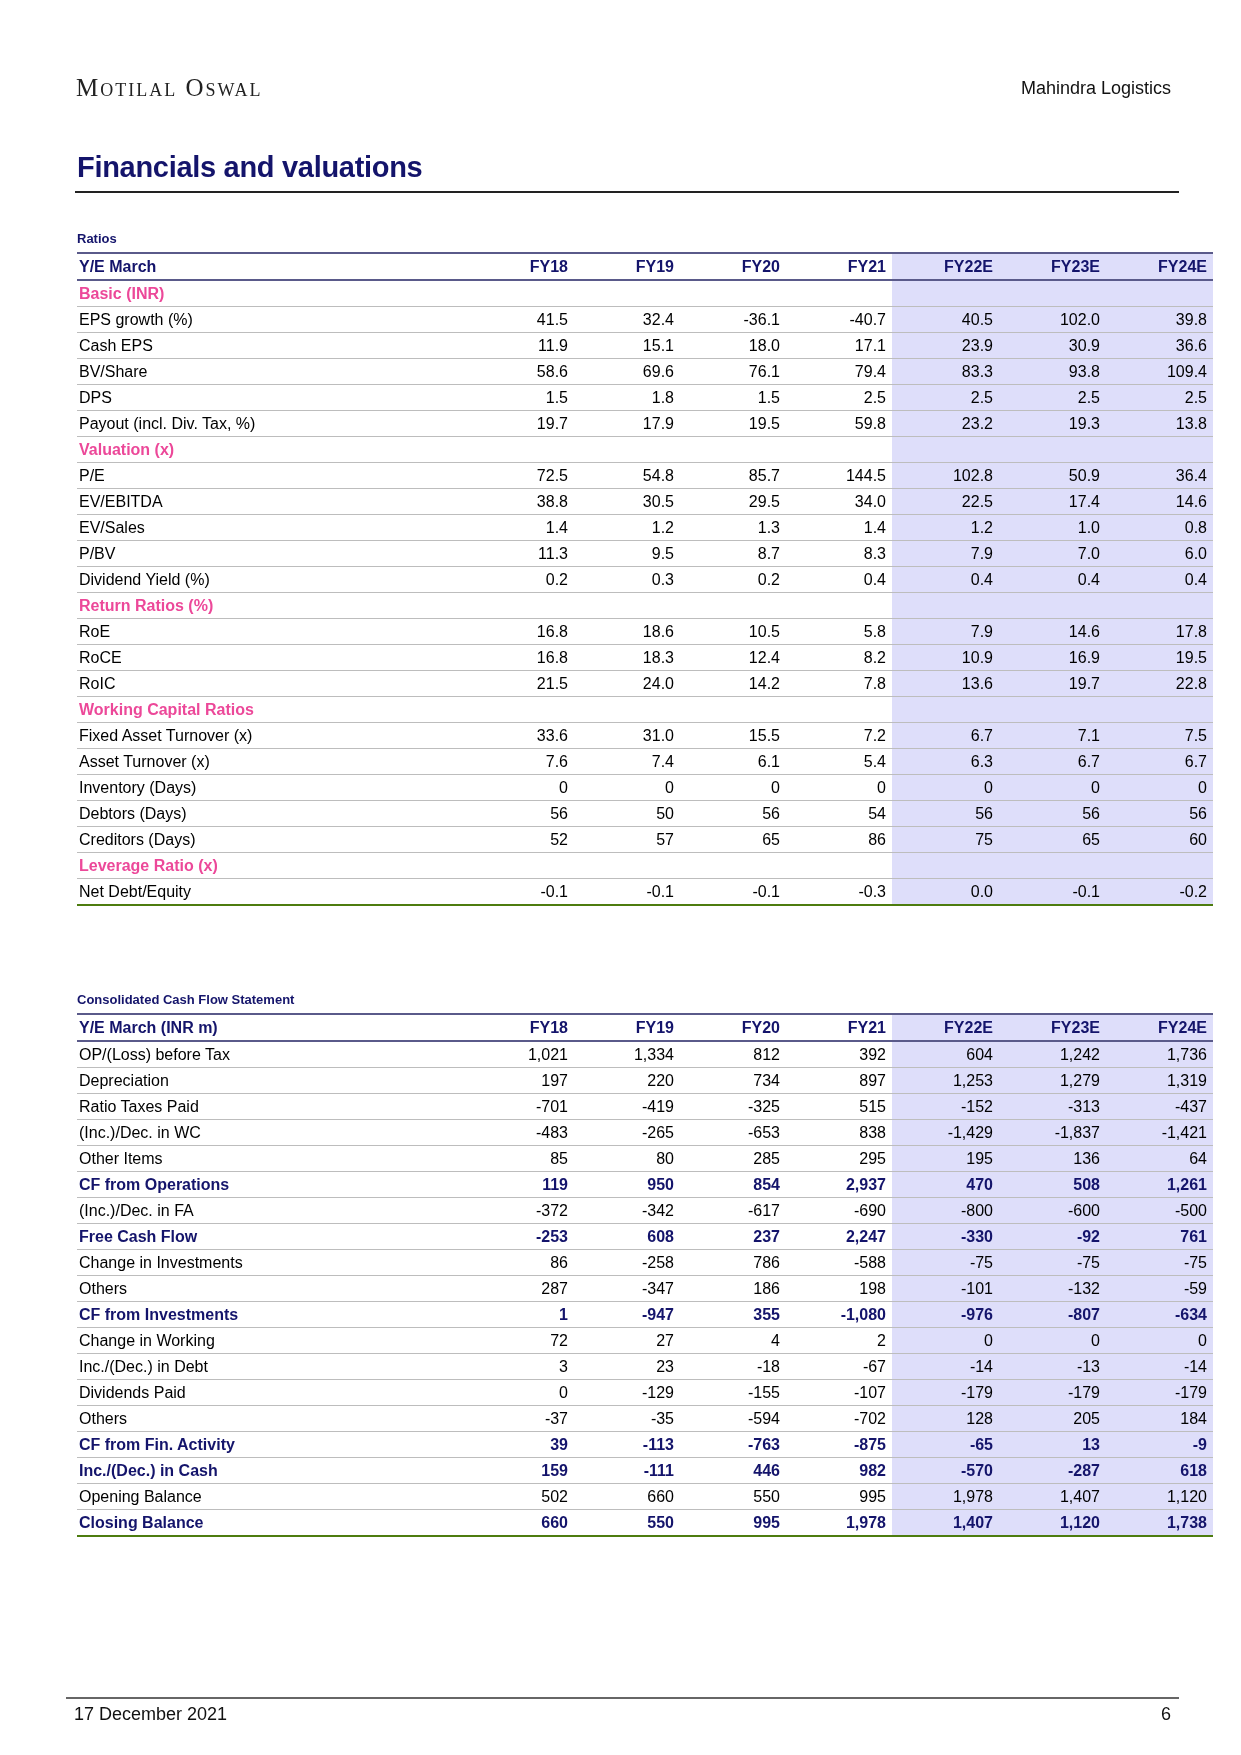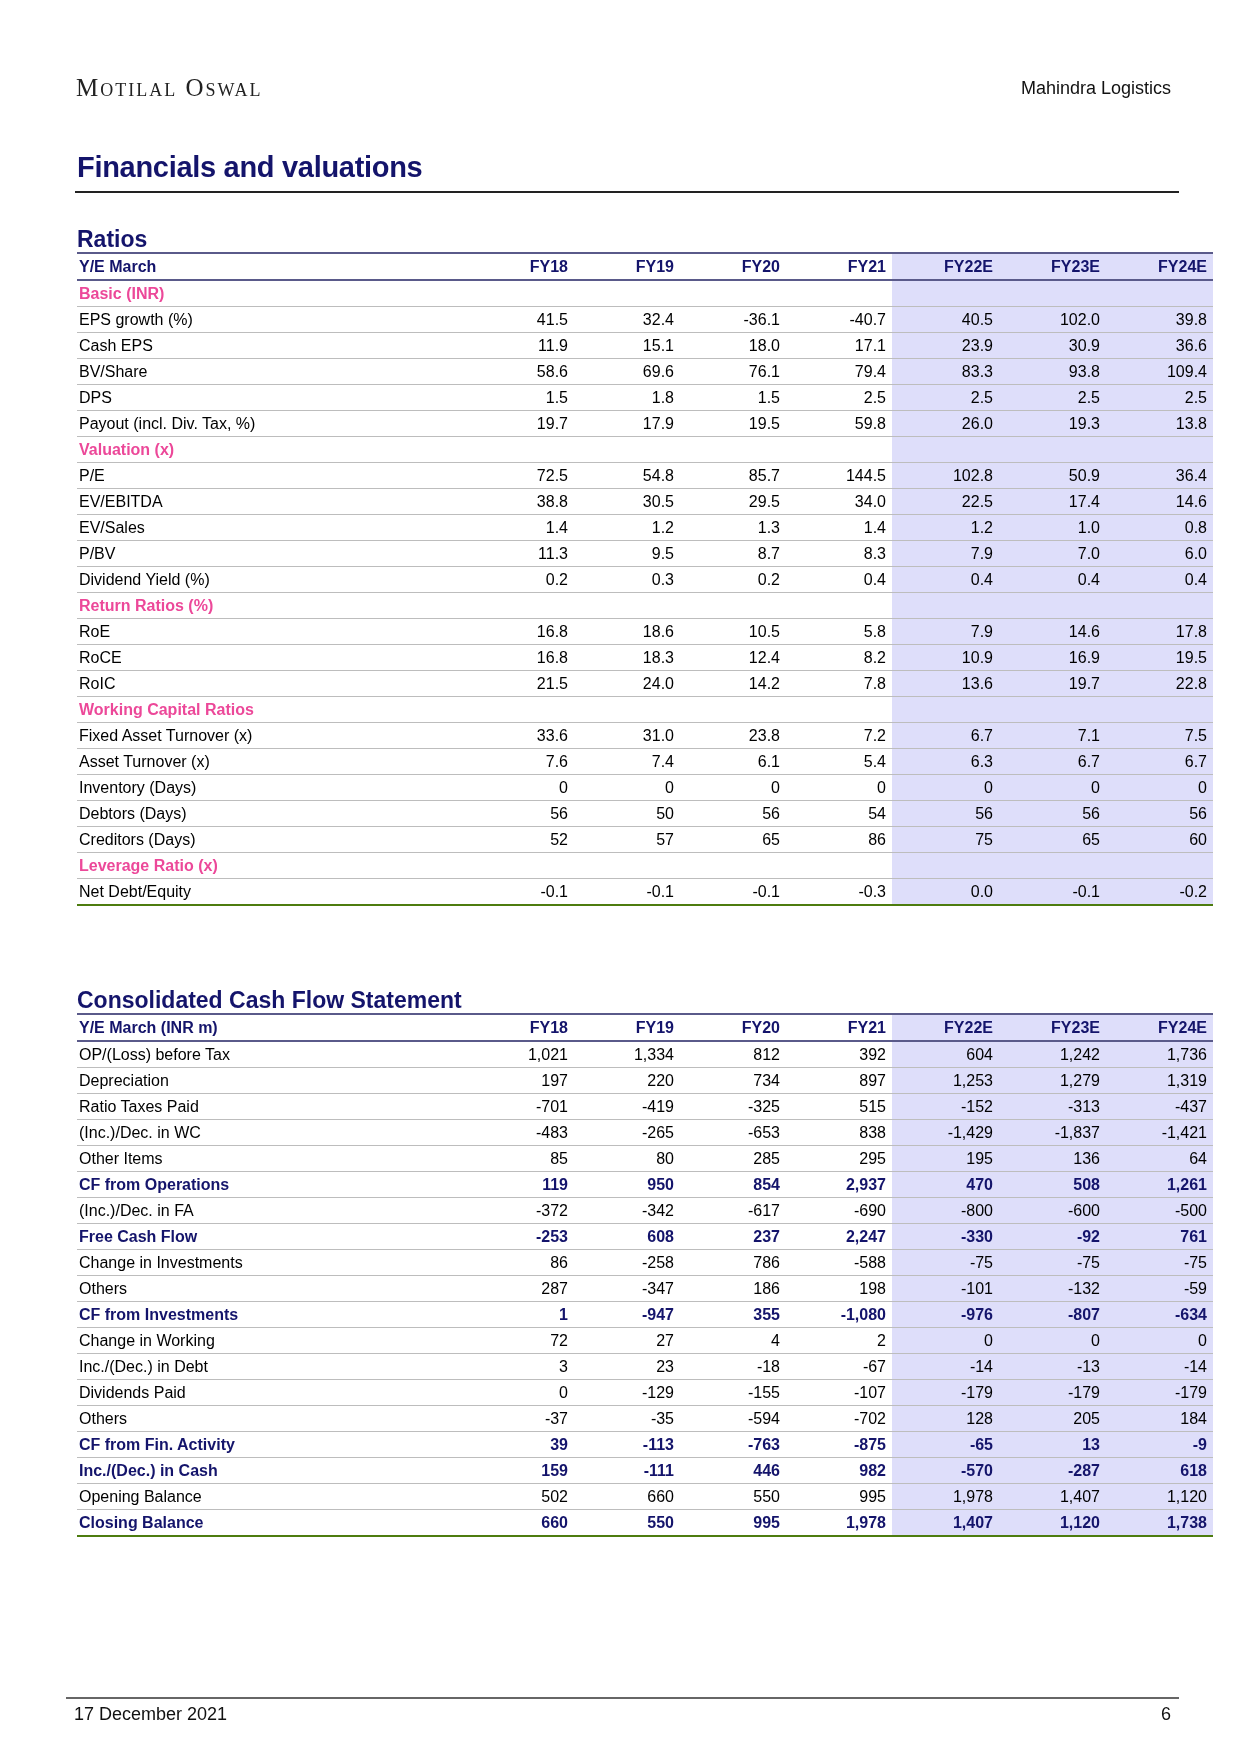--- a/index.html
+++ b/index.html
@@ -5,21 +5,21 @@
   html, body { margin:0; padding:0; background:#ffffff; }
   body { width:1241px; height:1755px; position:relative; overflow:hidden;
          font-family:"Liberation Sans", sans-serif; color:#000; }
   .logo { position:absolute; left:76px; top:74px; font-family:"Liberation Serif", serif;
           font-size:25px; letter-spacing:2px; color:#222; font-variant:small-caps; }
   .company { position:absolute; right:70px; top:78px; font-size:18px; color:#111; }
   .title { position:absolute; left:77px; top:151px; font-size:29px; font-weight:bold;
            color:#14146b; letter-spacing:-0.3px; }
   .title-rule { position:absolute; left:75px; width:1104px; top:191px; height:2px; background:#222; }
   .section { position:absolute; left:77px; width:1099px; }
-  .section-title { font-size:23px; font-weight:bold; color:#14146b; height:26px; line-height:26px; }
+  .section-title { font-size:13px; font-weight:bold; color:#14146b; height:26px; line-height:26px; }
   table { border-collapse:collapse; width:1099px; table-layout:fixed; position:relative; }
   col.lbl { width:397px; }
   col.num { width:100px; }
   col.num-a { width:106px; }
   col.num-e { width:107px; }
   td, th { padding:0 6px 0 2px; height:25px; line-height:25px; font-size:16px;
            border-bottom:1.5px solid #bdbdbd; white-space:nowrap; }
   th { color:#14146b; font-weight:bold; text-align:right; border-top:2px solid #5a5a8a;
        border-bottom:2px solid #5a5a8a; }
   th.lbl, td.lbl { text-align:left; }
@@ -115,21 +115,21 @@
           <td class="num est">2.5</td>
           <td class="num est">2.5</td>
           <td class="num est">2.5</td>
         </tr>
         <tr class="">
           <td class="lbl">Payout (incl. Div. Tax, %)</td>
           <td class="num">19.7</td>
           <td class="num">17.9</td>
           <td class="num">19.5</td>
           <td class="num">59.8</td>
-          <td class="num est">26.0</td>
+          <td class="num est">23.2</td>
           <td class="num est">19.3</td>
           <td class="num est">13.8</td>
         </tr>
         <tr class="hdr">
           <td class="lbl">Valuation (x)</td>
           <td class="num"></td>
           <td class="num"></td>
           <td class="num"></td>
           <td class="num"></td>
           <td class="num est"></td>
@@ -233,21 +233,21 @@
           <td class="num"></td>
           <td class="num"></td>
           <td class="num est"></td>
           <td class="num est"></td>
           <td class="num est"></td>
         </tr>
         <tr class="">
           <td class="lbl">Fixed Asset Turnover (x)</td>
           <td class="num">33.6</td>
           <td class="num">31.0</td>
-          <td class="num">23.8</td>
+          <td class="num">15.5</td>
           <td class="num">7.2</td>
           <td class="num est">6.7</td>
           <td class="num est">7.1</td>
           <td class="num est">7.5</td>
         </tr>
         <tr class="">
           <td class="lbl">Asset Turnover (x)</td>
           <td class="num">7.6</td>
           <td class="num">7.4</td>
           <td class="num">6.1</td>

